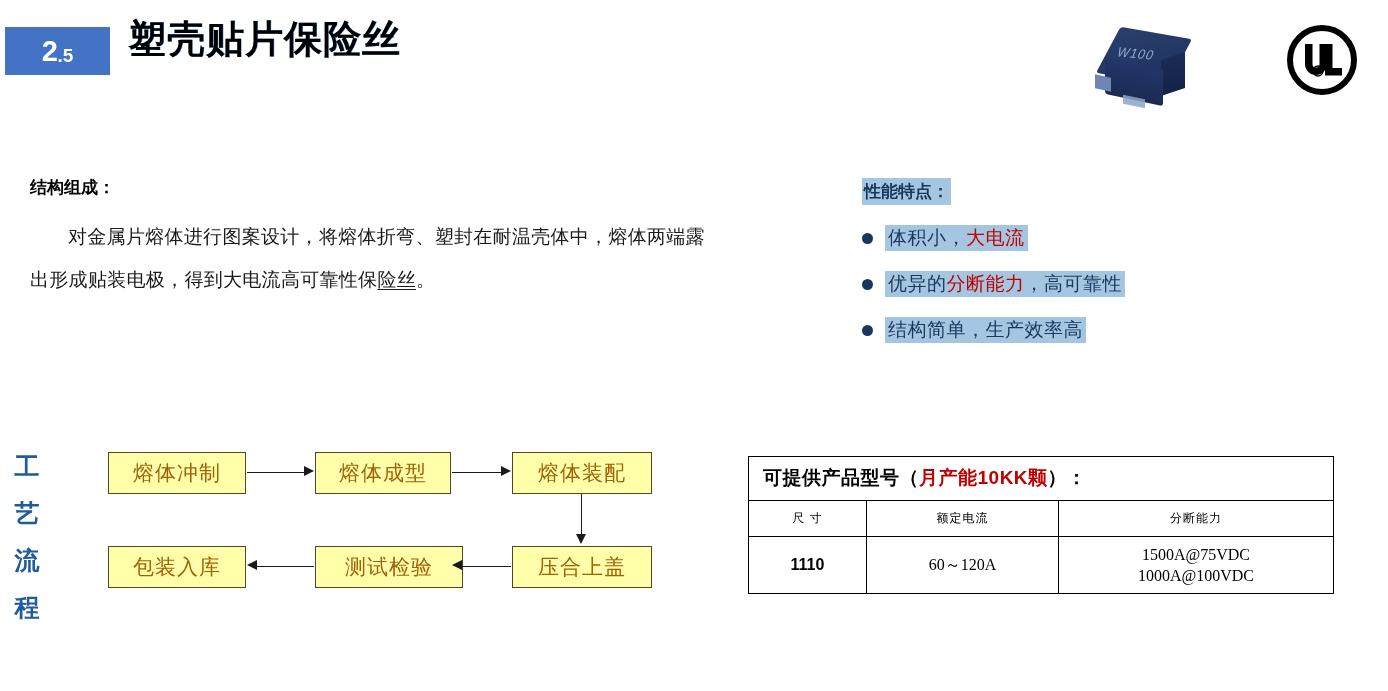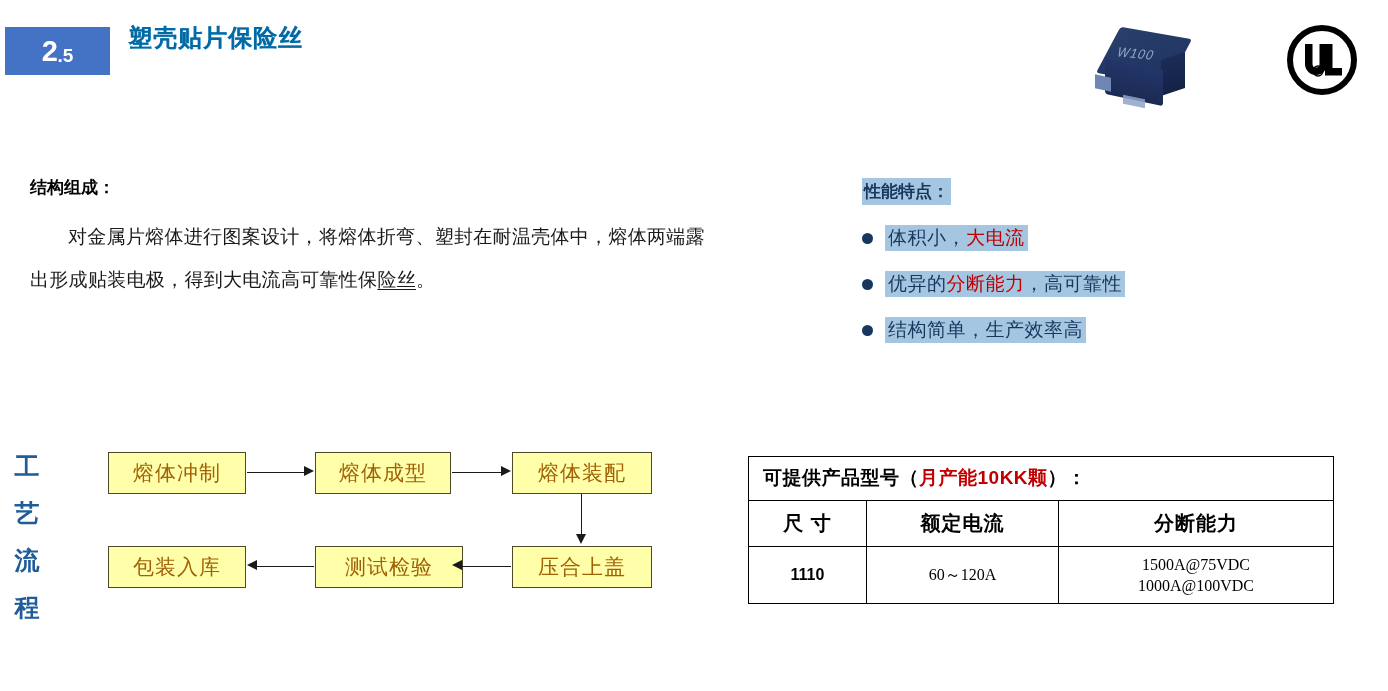--- a/index.html
+++ b/index.html
@@ -40,24 +40,24 @@
   }
   .badge-minor {
     font-size: 19px;
     font-weight: bold;
     line-height: 1;
     position: relative;
     top: 4px;
   }
   .slide-title {
     position: absolute;
-    left: 128px; top: 22px;
-    font-size: 24px;
-    font-weight: bold;
-    color: #0369a1;
+    left: 128px; top: 14px;
+    font-size: 38px;
+    font-weight: bold;
+    color: #000000;
     letter-spacing: 1px;
     white-space: nowrap;
     text-shadow: 0.6px 0 0 #4fa6e8;
   }
 
   
   .product-photo {
     position: absolute;
     left: 1087px; top: 23px;
     width: 125px; height: 90px;
@@ -275,22 +275,22 @@
     color: #000;
   }
   .tbl-title-cell {
     text-align: left !important;
     padding: 8px 16px 9px 14px;
     font-size: 19px;
     font-weight: bold;
     letter-spacing: 0.5px;
   }
   .tbl-head-cell {
-    font-size: 20px;
-    font-weight: bold;
+    font-size: 12px;
+    font-weight: normal;
     padding: 9px 0;
     letter-spacing: 1px;
     margin-top: 24px;
   }
   .tbl-body-cell {
     font-size: 16px;
     padding: 7px 0;
     font-family: "Liberation Serif", "DejaVu Serif", serif;
   }
   .tbl-body-cell.bold-num { font-weight: bold; font-family: "Liberation Sans", sans-serif; }

